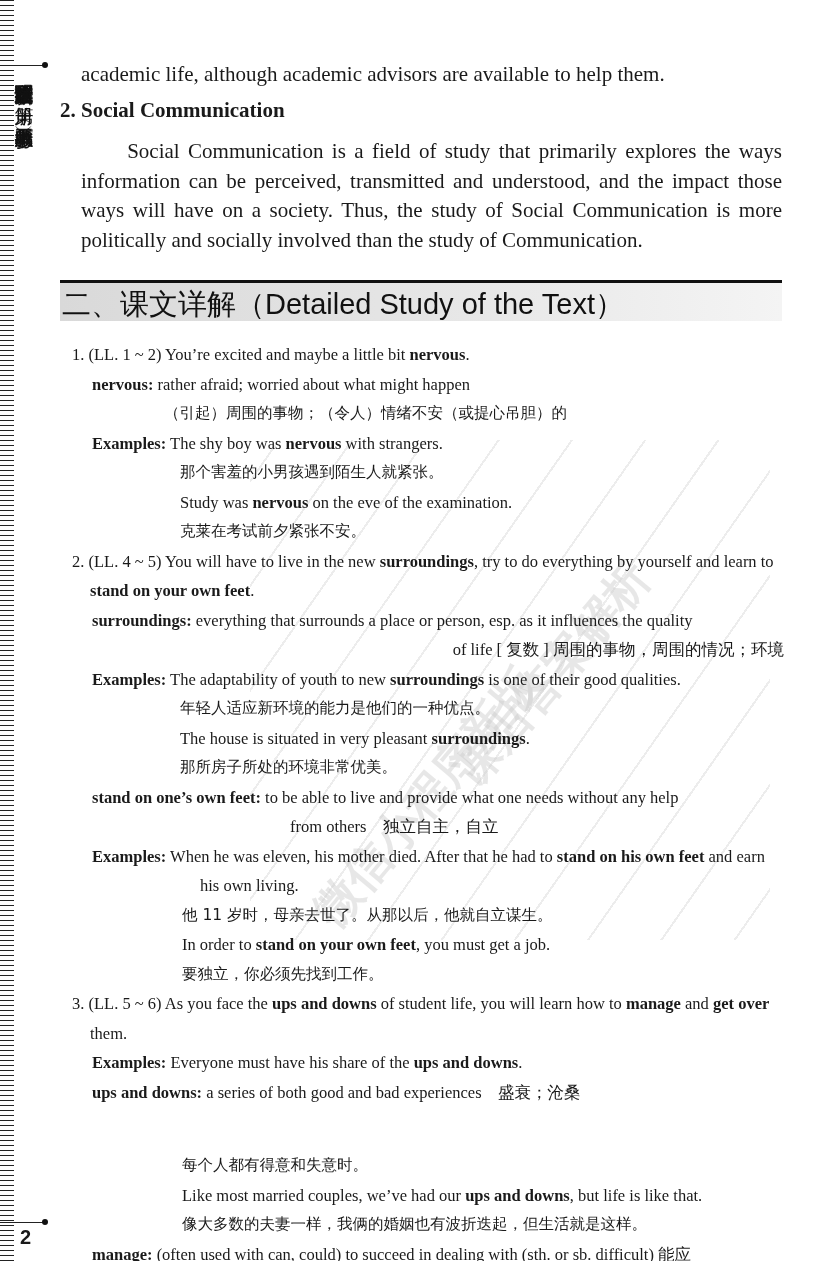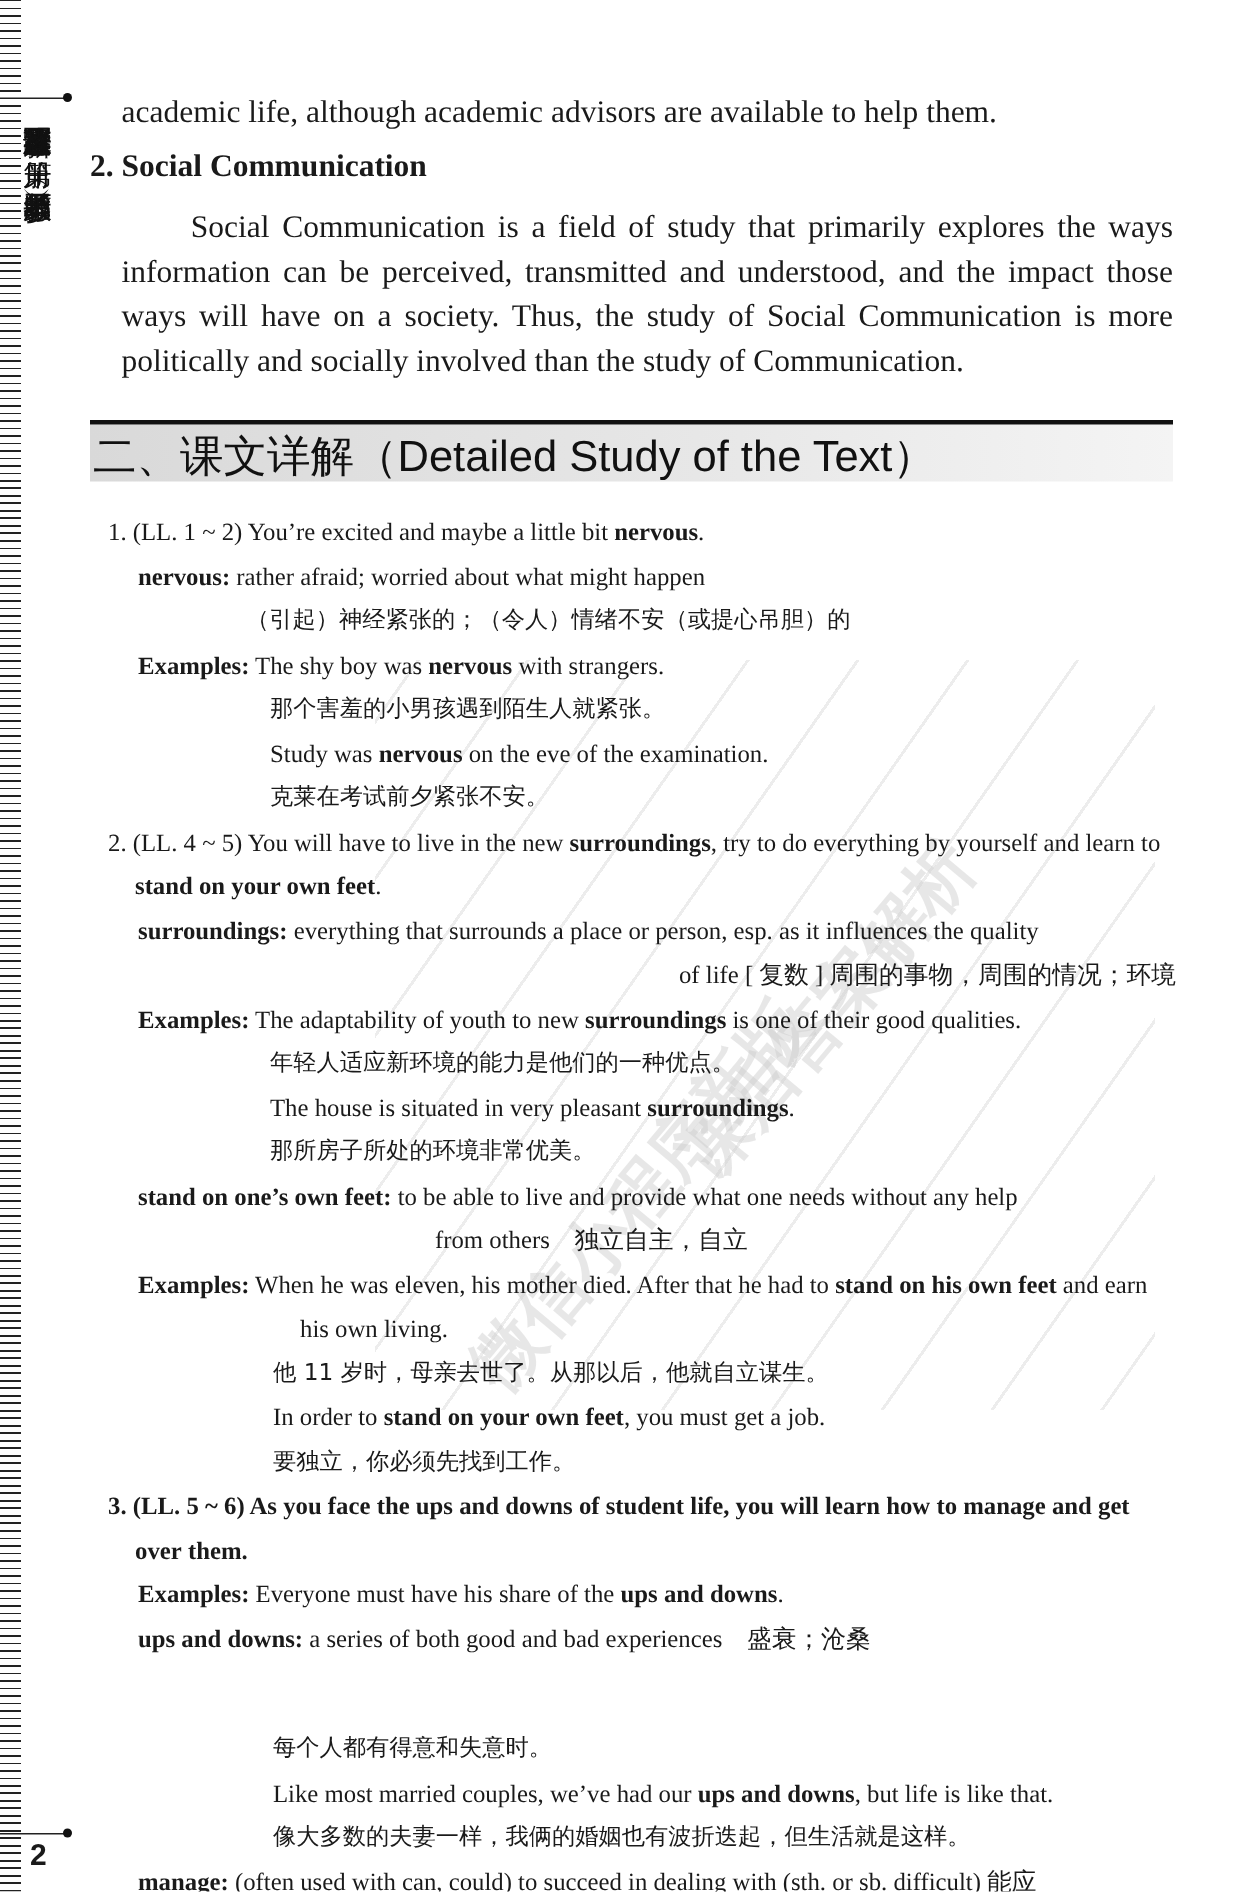--- a/index.html
+++ b/index.html
@@ -62,21 +62,21 @@
 </div>
 
 <div class="items">
 
   <p class="item">
     <span>1.</span>
     <span>(LL. 1 ~ 2)</span>
     <span>You’re excited and maybe a little bit </span><b>nervous</b><span>.</span>
   </p>
   <p class="def"><b>nervous:</b> <span>rather afraid; worried about what might happen</span></p>
-  <p class="cn" style="padding-left:92px;">（引起）神经紧张的；（令人）情绪不安（或提心吊胆）的</p>
+  <p class="cn" style="padding-left:92px;">（引起）周围的事物；（令人）情绪不安（或提心吊胆）的</p>
   <p class="def"><b>Examples:</b> <span>The shy boy was </span><b>nervous</b><span> with strangers.</span></p>
   <p class="cn ex-cont">那个害羞的小男孩遇到陌生人就紧张。</p>
   <p class="ex-cont"><span>Study was </span><b>nervous</b><span> on the eve of the examination.</span></p>
   <p class="cn ex-cont">克莱在考试前夕紧张不安。</p>
 
   <p class="item" style="padding-left:18px; text-indent:-18px;">
     <span>2.</span>
     <span>(LL. 4 ~ 5)</span>
     <span>You will have to live in the new </span><b>surroundings</b><span>, try to do everything by yourself and learn to </span><b>stand on your own feet</b><span>.</span>
   </p>
@@ -86,21 +86,21 @@
   <p class="cn ex-cont">年轻人适应新环境的能力是他们的一种优点。</p>
   <p class="ex-cont"><span>The house is situated in very pleasant </span><b>surroundings</b><span>.</span></p>
   <p class="cn ex-cont">那所房子所处的环境非常优美。</p>
   <p class="def"><b>stand on one’s own feet:</b> <span>to be able to live and provide what one needs without any help</span></p>
   <p style="padding-left:218px;">from others　独立自主，自立</p>
   <p class="def" style="padding-left:128px; text-indent:-108px;"><b>Examples:</b> <span>When he was eleven, his mother died. After that he had to </span><b>stand on his own</b> <b>feet</b><span> and earn his own living.</span></p>
   <p class="cn" style="padding-left:110px;">他 11 岁时，母亲去世了。从那以后，他就自立谋生。</p>
   <p style="padding-left:110px;"><span>In order to </span><b>stand on your own feet</b><span>, you must get a job.</span></p>
   <p class="cn" style="padding-left:110px;">要独立，你必须先找到工作。</p>
 
-  <p class="item" style="padding-left:18px; text-indent:-18px;font-weight:bold;">
+  <p class="item" style="padding-left:18px; text-indent:-18px;">
     <span>3.</span>
     <span>(LL. 5 ~ 6)</span>
     <span>As you face the </span><b>ups and downs</b><span> of student life, you will learn how to </span><b>manage</b><span> and </span><b>get over</b><span> them.</span>
   </p>
   <p class="def"><b>Examples:</b> <span>Everyone must have his share of the </span><b>ups and downs</b><span>.</span></p>
   <p class="def"><b>ups and downs:</b> <span>a series of both good and bad experiences　盛衰；沧桑</span></p>
   <p class="cn" style="padding-left:110px;margin-top:44px;">每个人都有得意和失意时。</p>
   <p style="padding-left:110px;"><span>Like most married couples, we’ve had our </span><b>ups and downs</b><span>, but life is like that.</span></p>
   <p class="cn" style="padding-left:110px;">像大多数的夫妻一样，我俩的婚姻也有波折迭起，但生活就是这样。</p>
   <p class="def"><b>manage:</b> <span>(often used with can, could) to succeed in dealing with (sth. or sb. difficult) 能应</span></p>

